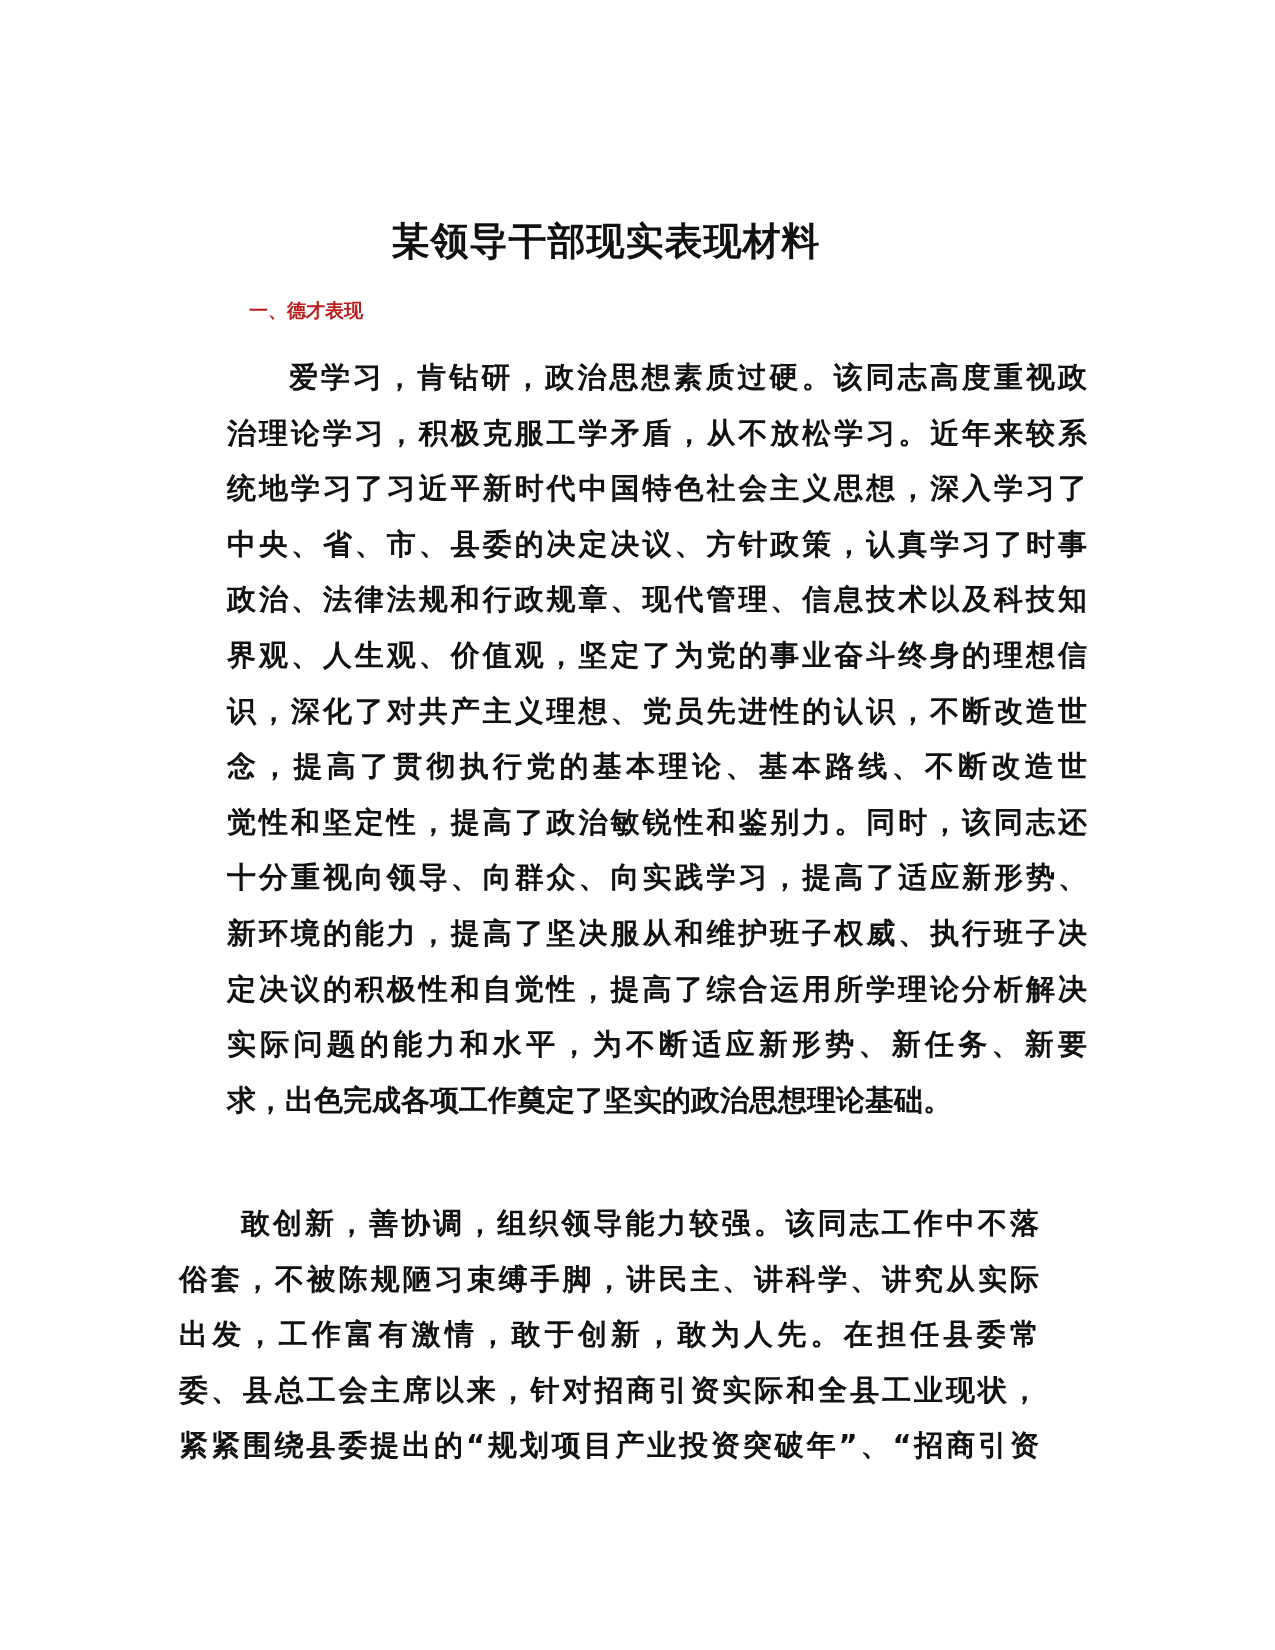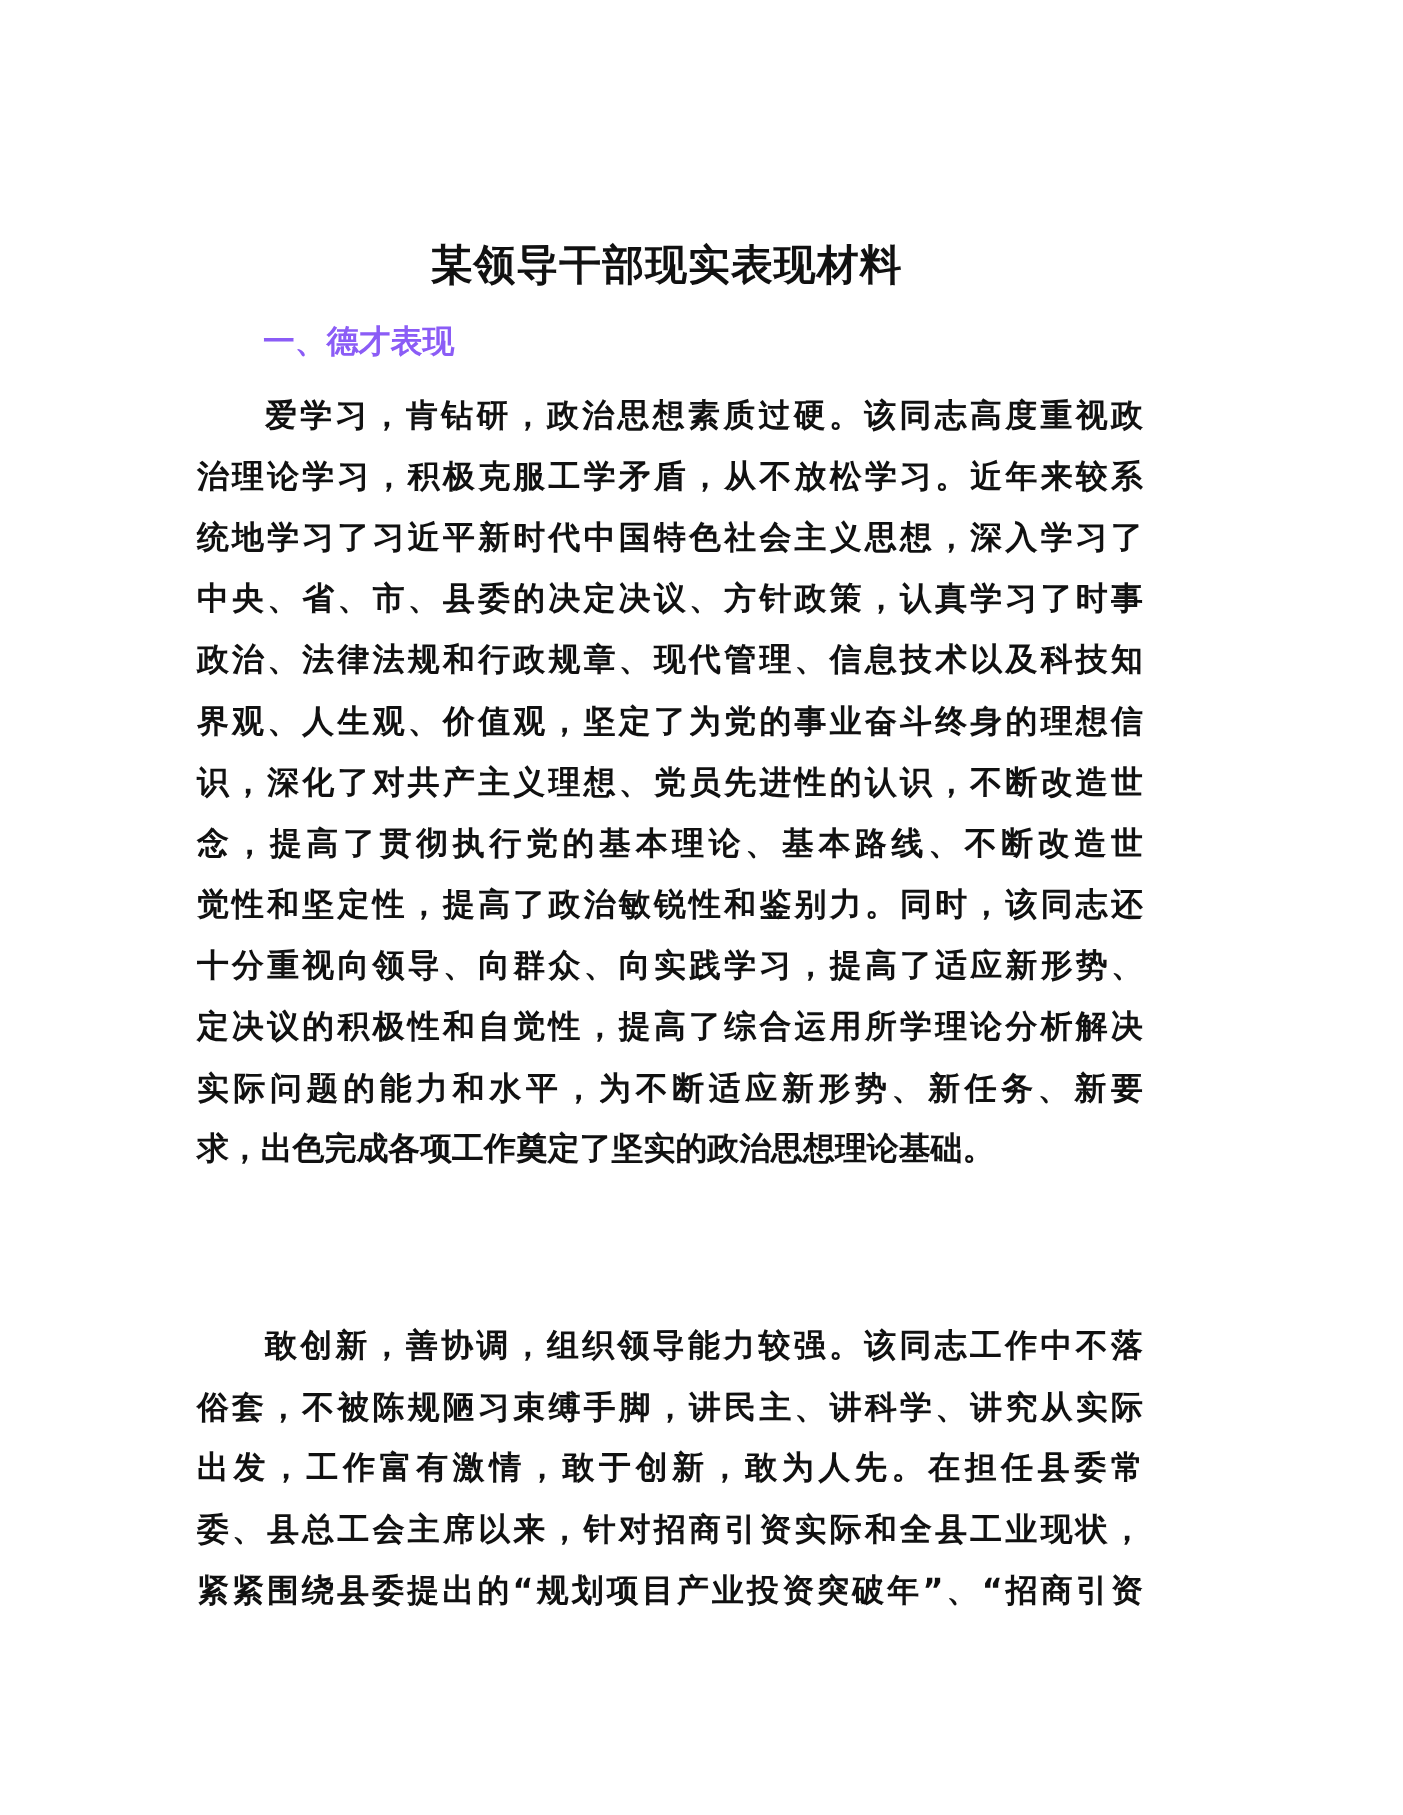--- a/index.html
+++ b/index.html
@@ -29,25 +29,25 @@
       top: 214px;
       width: 1212px;
       text-align: center;
       font-size: 38px;
       line-height: 54px;
       letter-spacing: 1px;
       color: #111;
     }
     .section-heading {
       position: absolute;
-      left: 239px;
+      left: 249px;
       top: 288px;
-      font-size: 29px;
+      font-size: 19px;
       line-height: 44px;
-      color: #8b5cf6;
+      color: #b91c1c;
     }
     .para {
       position: absolute;
       left: 179px;
       width: 860px;
       font-size: 29px;
       line-height: 55.6px;
       color: #111;
     }
     .line {
@@ -56,41 +56,42 @@
       text-align: justify;
       text-align-last: justify;
       height: 55.6px;
     }
     .line.indent {
       padding-left: 62px;
     }
     .line.last {
       text-align-last: left;
     }
-    #para1 { top: 350px; }
+    #para1 { top: 350px; margin-left: 48px; }
     #para2 { top: 1196px; }
   </style>
 </head>
 <body>
 
 <div class="page">
   <div class="title">某领导干部现实表现材料</div>
   <div class="section-heading">一、德才表现</div>
 
   <div class="para" id="para1">
     <span class="line indent">爱学习，肯钻研，政治思想素质过硬。该同志高度重视政</span>
     <span class="line">治理论学习，积极克服工学矛盾，从不放松学习。近年来较系</span>
     <span class="line">统地学习了习近平新时代中国特色社会主义思想，深入学习了</span>
     <span class="line">中央、省、市、县委的决定决议、方针政策，认真学习了时事</span>
     <span class="line">政治、法律法规和行政规章、现代管理、信息技术以及科技知</span>
     <span class="line">界观、人生观、价值观，坚定了为党的事业奋斗终身的理想信</span>
     <span class="line">识，深化了对共产主义理想、党员先进性的认识，不断改造世</span>
     <span class="line">念，提高了贯彻执行党的基本理论、基本路线、不断改造世</span>
     <span class="line">觉性和坚定性，提高了政治敏锐性和鉴别力。同时，该同志还</span>
     <span class="line">十分重视向领导、向群众、向实践学习，提高了适应新形势、</span>
+    <span class="line">新环境的能力，提高了坚决服从和维护班子权威、执行班子决</span>
     <span class="line">定决议的积极性和自觉性，提高了综合运用所学理论分析解决</span>
     <span class="line">实际问题的能力和水平，为不断适应新形势、新任务、新要</span>
     <span class="line last">求，出色完成各项工作奠定了坚实的政治思想理论基础。</span>
   </div>
 
   <div class="para" id="para2">
     <span class="line indent">敢创新，善协调，组织领导能力较强。该同志工作中不落</span>
     <span class="line">俗套，不被陈规陋习束缚手脚，讲民主、讲科学、讲究从实际</span>
     <span class="line">出发，工作富有激情，敢于创新，敢为人先。在担任县委常</span>
     <span class="line">委、县总工会主席以来，针对招商引资实际和全县工业现状，</span>

